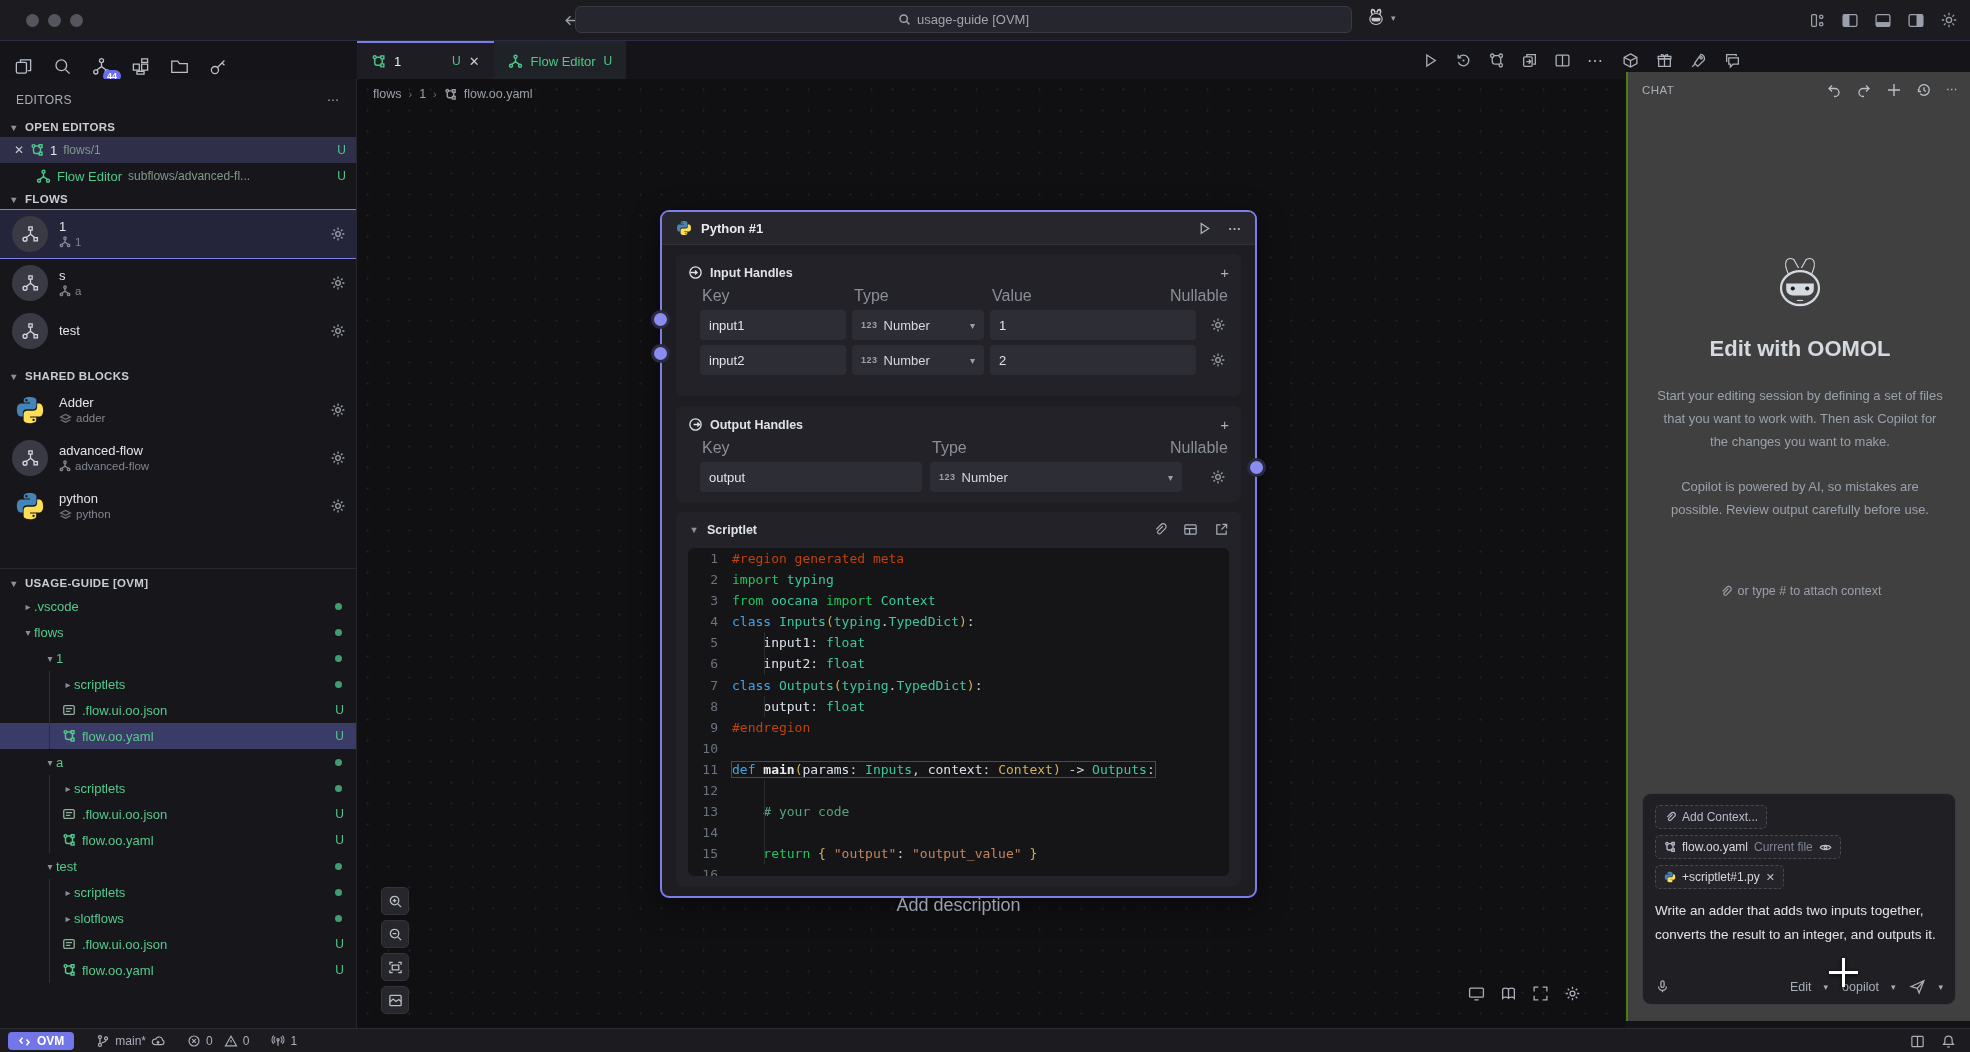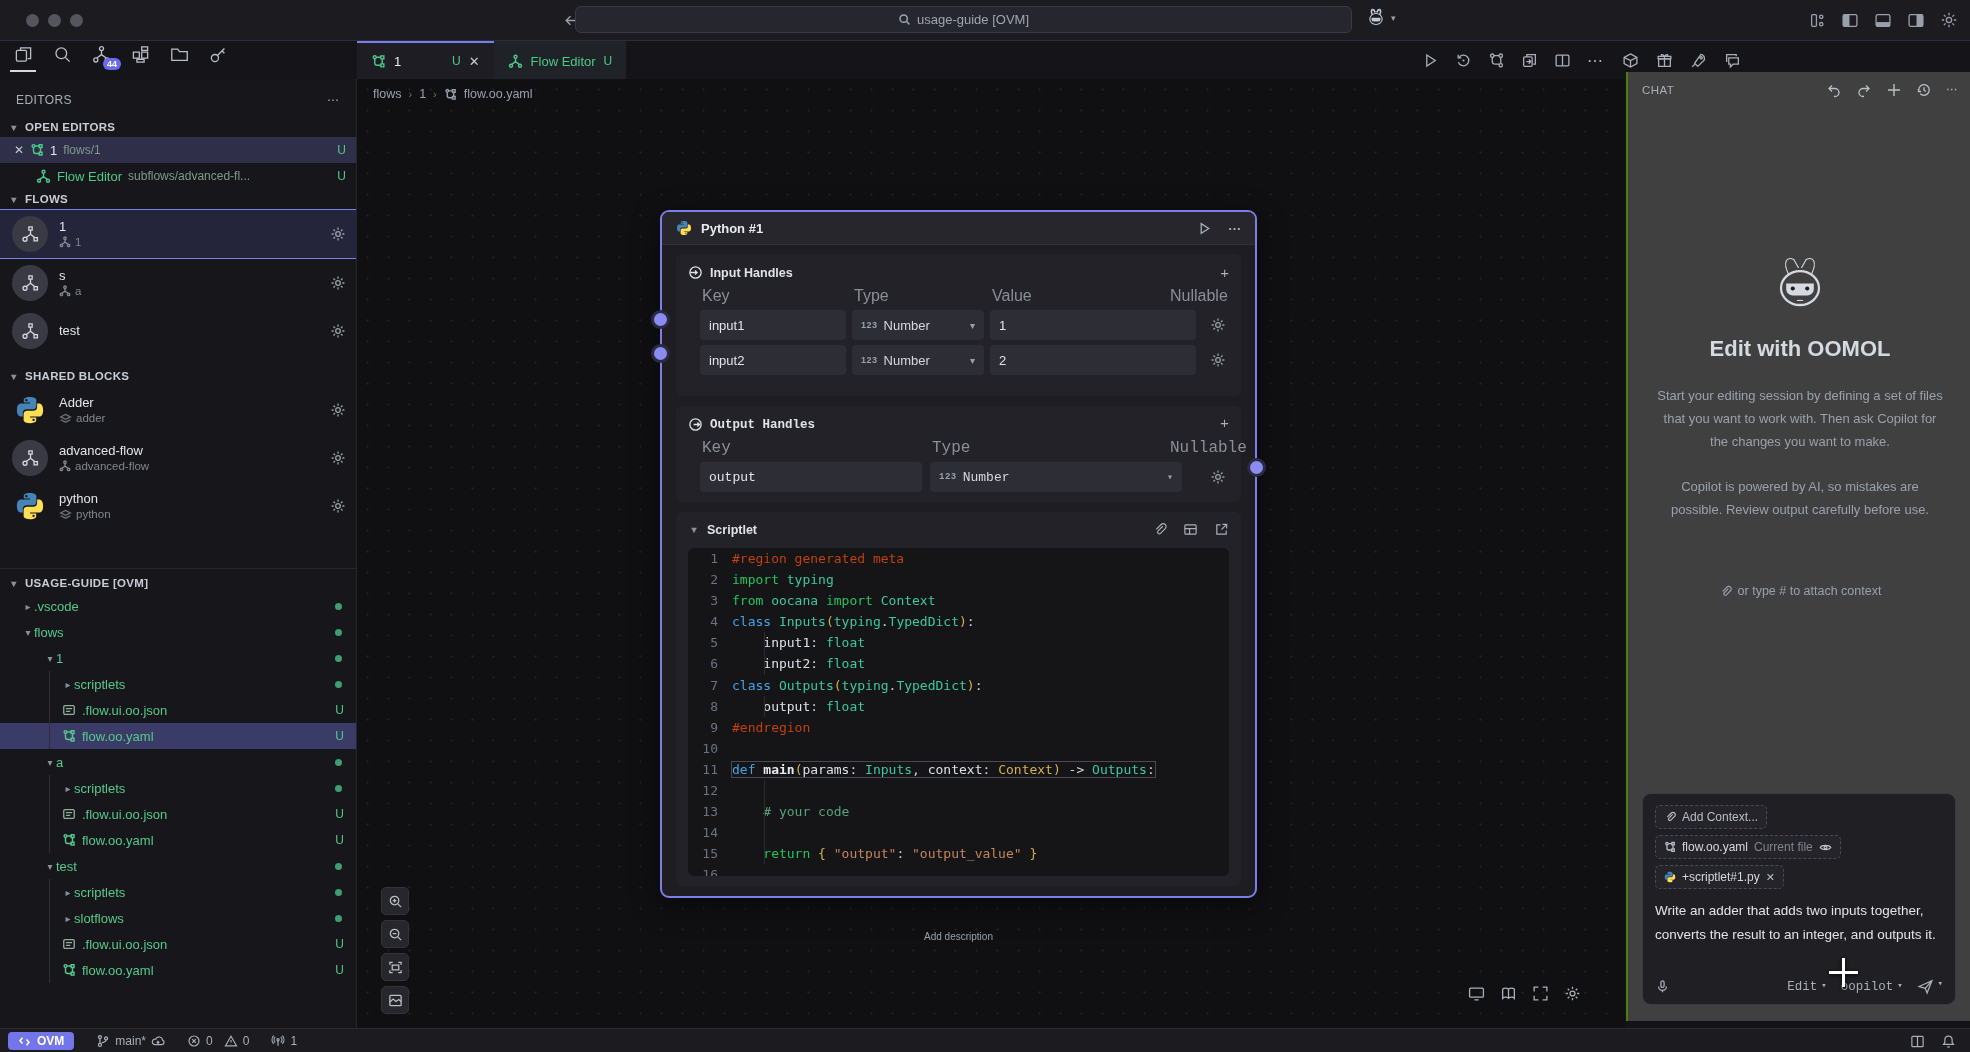--- a/index.html
+++ b/index.html
@@ -12,21 +12,21 @@
   #titlebar{left:0;top:0;width:1970px;height:40px;background:#1b1b20;border-bottom:1px solid #2c2c45;display:flex;align-items:center;}
   .traffic{width:13px;height:13px;border-radius:50%;background:#55555e;margin-left:9px;}
   .traffic:first-child{margin-left:26px;}
   #nav-arrows{position:absolute;left:563px;top:0;height:40px;display:flex;align-items:center;gap:14px;color:#9aa0ab;}
   #searchbox{position:absolute;left:575px;top:6px;width:775px;height:25px;background:#26262e;border:1px solid #3a3a46;border-radius:6px;display:flex;align-items:center;justify-content:center;gap:6px;color:#9fa5b0;font-size:13px;}
   #mascot-menu{position:absolute;left:1364px;top:7px;display:flex;align-items:center;gap:3px;color:#c3c7cf;}
   #win-icons{position:absolute;right:12px;top:0;height:40px;display:flex;align-items:center;gap:15px;color:#9aa0ab;}
 
   
   #subbar{left:0;top:41px;width:1970px;height:38px;background:#151519;}
-  #activity{position:absolute;left:0;top:0;width:356px;height:38px;display:flex;align-items:flex-start;gap:17px;padding-left:12px;box-sizing:border-box;color:#b9bec7;}
+  #activity{position:absolute;left:0;top:0;width:356px;height:38px;display:flex;align-items:flex-end;gap:17px;padding-left:12px;box-sizing:border-box;color:#b9bec7;}
   .act-item{position:relative;width:22px;height:26px;display:flex;align-items:center;justify-content:center;}
   .act-item.active:after{content:"";position:absolute;left:-2px;right:-2px;bottom:-5px;height:2px;background:#d5d8de;}
   #act-badge{position:absolute;right:-9px;bottom:-3px;background:#6a6cf0;color:#fff;font-size:9px;font-weight:bold;border-radius:8px;padding:1px 4px;line-height:10px;}
   #tabs{position:absolute;left:357px;top:0;height:38px;display:flex;}
   .tab{height:38px;display:flex;align-items:center;gap:8px;padding:0 14px;font-size:13px;box-sizing:border-box;}
   .tab.active{background:#1d1d23;border-top:2px solid #7d7fe8;color:#e8eaee;}
   .tab.inactive{background:#1f2226;color:#4ec98a;border-top:2px solid transparent;}
   .u-badge{color:#4ec98a;font-size:12px;}
   #editor-toolbar{position:absolute;left:1422px;top:0;height:38px;display:flex;align-items:center;gap:16px;color:#a9aeb8;}
   #panel-toolbar{position:absolute;left:1622px;top:0;height:38px;display:flex;align-items:center;gap:17px;color:#a9aeb8;}
@@ -83,41 +83,41 @@
   #code{position:absolute;left:12px;right:12px;top:36px;bottom:10px;background:#151518;border-radius:6px;font-family:"DejaVu Sans Mono",monospace;font-size:13px;overflow:hidden;}
   .cl{position:relative;display:flex;height:21.1px;line-height:21.1px;white-space:pre;}
   .cl .ln{width:30px;text-align:right;color:#6b7280;flex:0 0 30px;}
   .cl .lc{padding-left:14px;position:relative;}
   .cl.box .lc-inner{outline:1px solid #4a4a55;}
   .cl .g:before{content:"";position:absolute;left:46px;top:0;bottom:0;width:1px;background:#2c2c33;}
   .tok-cmt{color:#c2410c;} .tok-cmt2{color:#58a27d;} .tok-kw{color:#22c55e;} .tok-kd{color:#45a3e6;}
   .tok-ty{color:#3cc9a0;} .tok-y{color:#d3b253;} .tok-s{color:#c5855c;} .tok-w{color:#cfd3da;}
   .tok-pr{color:#dbe0e8;} .tok-fn{color:#e8eaee;font-weight:bold;}
 
-  #add-desc{position:absolute;left:303px;width:597px;top:852px;text-align:center;color:#9aa0ab;font-size:10px;}
+  #add-desc{position:absolute;left:303px;width:597px;top:816px;text-align:center;color:#9aa0ab;font-size:18px;}
 
   #zoomtools{position:absolute;left:24px;top:808px;display:flex;flex-direction:column;gap:5px;}
   .ztool{width:26px;height:26px;background:#26262c;border:1px solid #333339;border-radius:5px;display:flex;align-items:center;justify-content:center;color:#b9bec7;}
   #canvas-br{position:absolute;right:44px;bottom:26px;display:flex;gap:15px;color:#a9aeb8;}
 
   
   #chat{left:1626px;top:72px;width:344px;height:949px;background:#404040;border-left:2px solid #4d7c0f;}
   #chat-head{display:flex;align-items:center;padding:10px 14px;color:#a9aeb8;font-size:11.5px;letter-spacing:.4px;}
   #chat-head .hic{margin-left:auto;display:flex;gap:14px;color:#b9bec7;}
   #chat-hero{position:absolute;left:0;right:0;top:180px;text-align:center;}
   #hero-title{font-size:22px;font-weight:bold;color:#d5d9e0;margin-top:18px;}
   .chat-p{width:292px;margin:22px auto 0 auto;font-size:13px;line-height:23px;color:#9aa0ab;text-align:center;}
   #attach-hint{position:absolute;left:0;right:0;top:512px;display:flex;justify-content:center;align-items:center;gap:6px;color:#9aa0ab;font-size:12.5px;}
   #chat-input{position:absolute;left:14px;right:16px;top:721px;height:212px;background:#1f1f24;border:1px solid #3a3a44;border-radius:9px;box-sizing:border-box;padding:11px 12px;}
   .chip{display:inline-flex;align-items:center;gap:6px;border:1px dashed #4a4a55;border-radius:5px;padding:0 8px;height:22px;font-size:12px;color:#b9bec7;margin-bottom:6px;background:#24242a;}
   .chip .dim{color:#80858e;}
   #chat-msg{font-size:13.5px;line-height:24px;color:#e2e4e8;margin-top:4px;}
   #chat-controls{position:absolute;left:12px;right:12px;bottom:9px;display:flex;align-items:center;color:#a9aeb8;font-size:12.5px;}
   #chat-controls .grp{margin-left:auto;display:flex;align-items:center;gap:14px;}
-  .ctl{display:flex;gap:4px;font-family:Liberation Mono, monospace;}
+  .ctl{display:flex;align-items:center;gap:12px;}
   #cursor-plus{position:absolute;left:1829px;top:958px;width:29px;height:29px;pointer-events:none;filter:drop-shadow(0 1px 2px rgba(0,0,0,.8));}
   #cursor-plus:before{content:"";position:absolute;left:0;right:0;top:13px;height:3px;background:#fff;}
   #cursor-plus:after{content:"";position:absolute;top:0;bottom:0;left:13px;width:3px;background:#fff;}
 
   
   #statusbar{left:0;top:1028px;width:1970px;height:24px;background:#1b1b20;border-top:1px solid #2a2a32;display:flex;align-items:center;font-size:12px;color:#a9aeb8;}
   #remote-badge{display:flex;align-items:center;gap:6px;background:#7376e8;color:#fff;height:18px;border-radius:4px;padding:0 10px;margin-left:8px;font-weight:bold;font-size:12px;}
   .sb-item{display:flex;align-items:center;gap:5px;margin-left:22px;}
   #sb-right{margin-left:auto;display:flex;gap:16px;margin-right:14px;align-items:center;}
 </style>
@@ -750,21 +750,21 @@
               <span class="row-gear" style="left: 534px;">
                 <svg class="ic" width="16" height="16" viewBox="0 0 16 16" fill="none" stroke="currentColor" stroke-width="1.3">
                   <circle cx="8" cy="8" r="2.3"></circle>
                   <path d="M8 1.6v2.1M8 12.3v2.1M1.6 8h2.1M12.3 8h2.1M3.5 3.5L5 5M11 11l1.5 1.5M12.5 3.5L11 5M5 11l-1.5 1.5"></path>
                 </svg>
               </span>
             </div>
           </div>
       </div>
 
-      <div class="nsec" style="top:194px;height:96px;font-family:Liberation Mono, monospace;">
+      <div class="nsec" style="top:194px;height:96px;">
         <div class="nsec-head">
           <span>
               <svg class="ic" width="15" height="15" viewBox="0 0 16 16" fill="none" stroke="currentColor" stroke-width="1.3">
                 <circle cx="8" cy="8" r="6"></circle>
                 <path d="M5 8h7M9 5.8L11.2 8 9 10.2" transform="translate(1 0)"></path>
               </svg>
             </span>
           <span>Output Handles</span>
           <span class="nsec-plus">+</span>
         </div>

